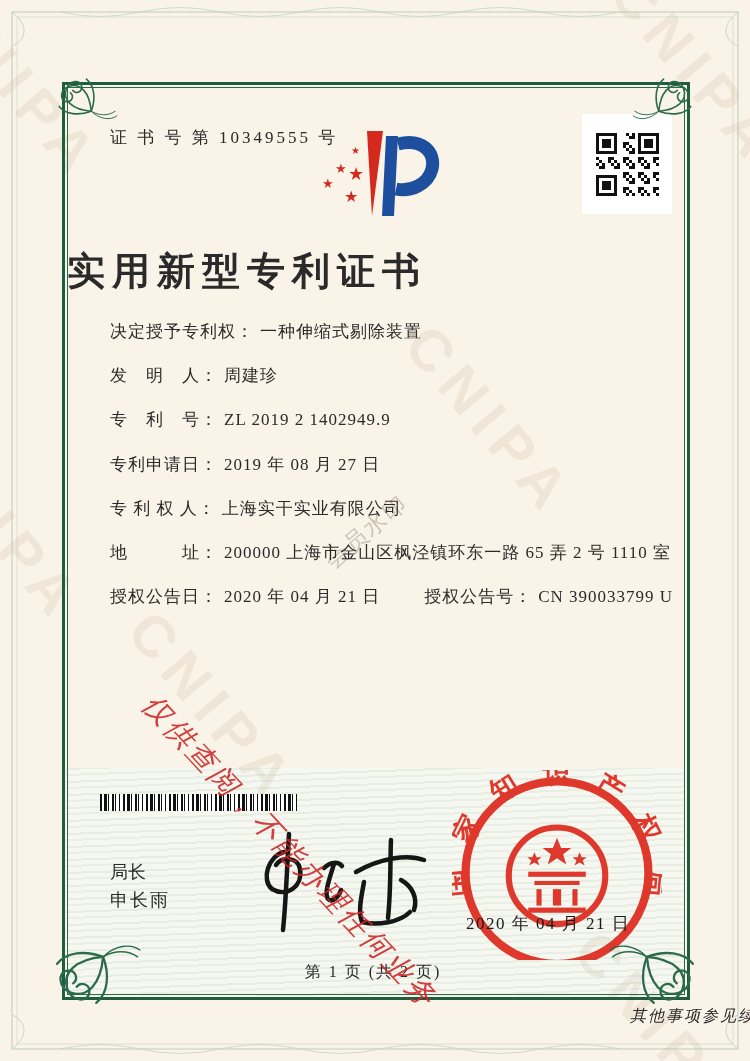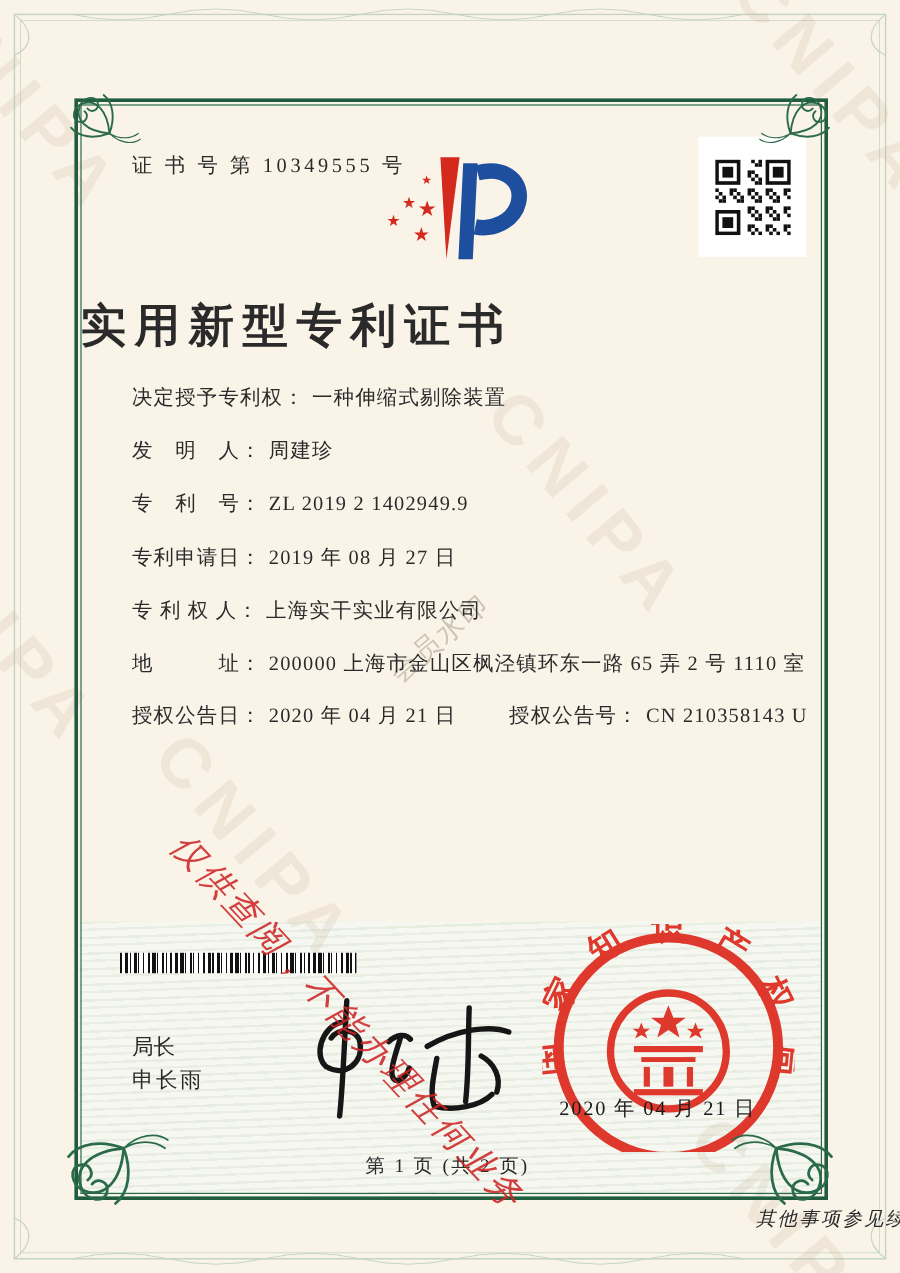--- a/index.html
+++ b/index.html
@@ -222,21 +222,21 @@
 <div class="abs row" style="top:453px">
   <span class="lab">专利申请日：</span><span class="val">2019 年 08 月 27 日</span>
 </div>
 <div class="abs row" style="top:497px">
   <span class="lab">专 利 权 人：</span><span class="val">上海实干实业有限公司</span>
 </div>
 <div class="abs row" style="top:541px">
   <span class="lab">地　　　址：</span><span class="val">200000  上海市金山区枫泾镇环东一路 65 弄 2 号 1110 室</span>
 </div>
 <div class="abs row" style="top:585px">
-  <span class="lab">授权公告日：</span><span class="val">2020 年 04 月 21 日</span><span class="lab2">授权公告号：</span><span class="val">CN 210358143 U</span>
+  <span class="lab">授权公告日：</span><span class="val">2020 年 04 月 21 日</span><span class="lab2">授权公告号：</span><span class="val">CN 390033799 U</span>
 </div>
 
 <div id="body-text" class="abs">
 </div>
 
 <div id="barcode" class="abs"></div>
 
 <div id="wm-red" class="abs">仅供查阅，不能办理任何业务</div>
 
 <div id="issuer-title" class="abs">局长</div>

